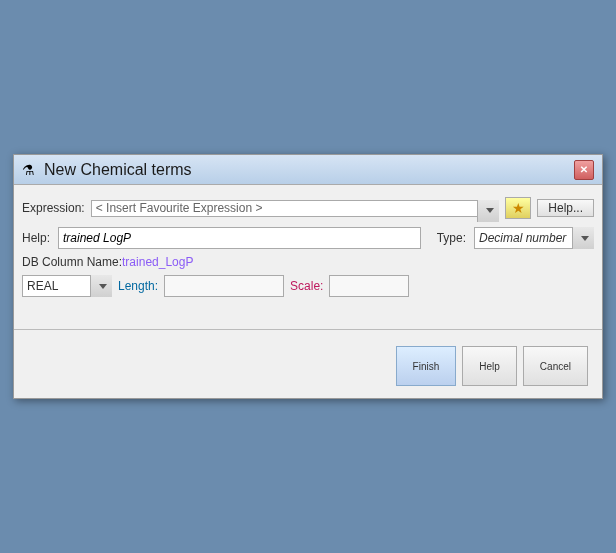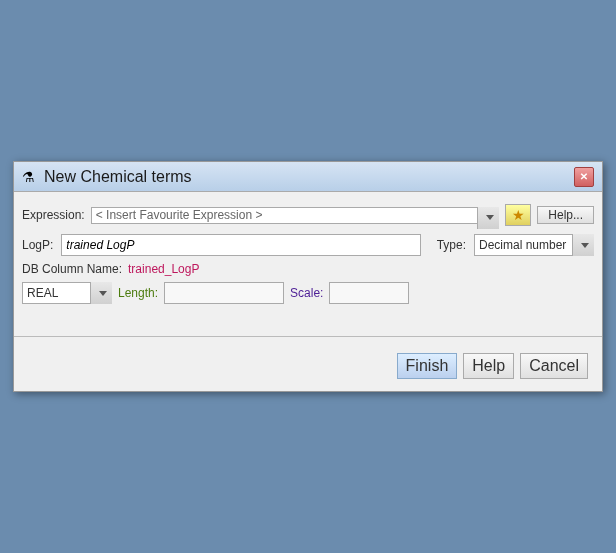--- a/index.html
+++ b/index.html
@@ -191,31 +191,31 @@
     .type-select-wrapper select {
       width: 100%;
       height: 22px;
       border: 1px solid #aaa;
       background: #fff;
       padding: 0 4px;
       color: #333;
       appearance: none;
       -webkit-appearance: none;
       padding-right: 22px;
+      font-style: italic;
     }
 
     .db-col-row {
       display: flex;
       align-items: center;
-      gap: 6px;
       margin-bottom: 6px;
     }
 
     .db-col-value {
-      color: #be185d;
+      color: #8b5cf6;
     }
 
     .real-row {
       display: flex;
       align-items: center;
       gap: 6px;
       margin-bottom: 12px;
     }
 
     .real-select-wrapper {
@@ -231,33 +231,33 @@
       border: 1px solid #aaa;
       background: #fff;
       padding: 0 4px;
       color: #333;
       appearance: none;
       -webkit-appearance: none;
       padding-right: 22px;
     }
 
     .length-label {
-      color: #4d7c0f;
+      color: #0369a1;
     }
 
     .length-input {
       height: 22px;
       border: 1px solid #aaa;
       background: #f8f8f8;
       padding: 0 4px;
       width: 120px;
     }
 
     .scale-label {
-      color: #4c1d95;
+      color: #be185d;
     }
 
     .scale-input {
       height: 22px;
       border: 1px solid #aaa;
       background: #f8f8f8;
       padding: 0 4px;
       width: 80px;
     }
 
@@ -268,27 +268,27 @@
     }
 
     .button-row {
       display: flex;
       justify-content: flex-end;
       gap: 6px;
       padding: 8px 14px 12px;
     }
 
     .btn {
-      height: 26px;
-      padding: 0 8px;
+      height: 40px;
+      padding: 0 16px;
       background: linear-gradient(to bottom, #f8f8f8, #e0e0e0);
       border: 1px solid #aaa;
       cursor: pointer;
       color: #333;
-      font-size: 16px;
+      font-size: 10px;
     }
 
     .btn-finish {
       background: linear-gradient(to bottom, #ddeeff, #bbd0ee);
       border: 1px solid #88aacc;
     }
 
     .chevron {
       display: inline-block;
       width: 0;
@@ -336,21 +336,21 @@
         <div class="select-arrow">
           <span class="chevron"></span>
         </div>
       </div>
       <div class="star-btn">★</div>
       <button class="help-btn">Help...</button>
     </div>
 
 
     <div class="form-row">
-      <span class="form-label">LogP:</span>
+      <span class="form-label">Help:</span>
       <input class="form-input" type="text" value="trained LogP" style="">
       <span class="type-label">Type:</span>
       <div class="type-select-wrapper">
         <select>
           <option>Decimal number</option>
           <option>Integer</option>
           <option>String</option>
           <option>Boolean</option>
         </select>
         <div class="select-arrow">

